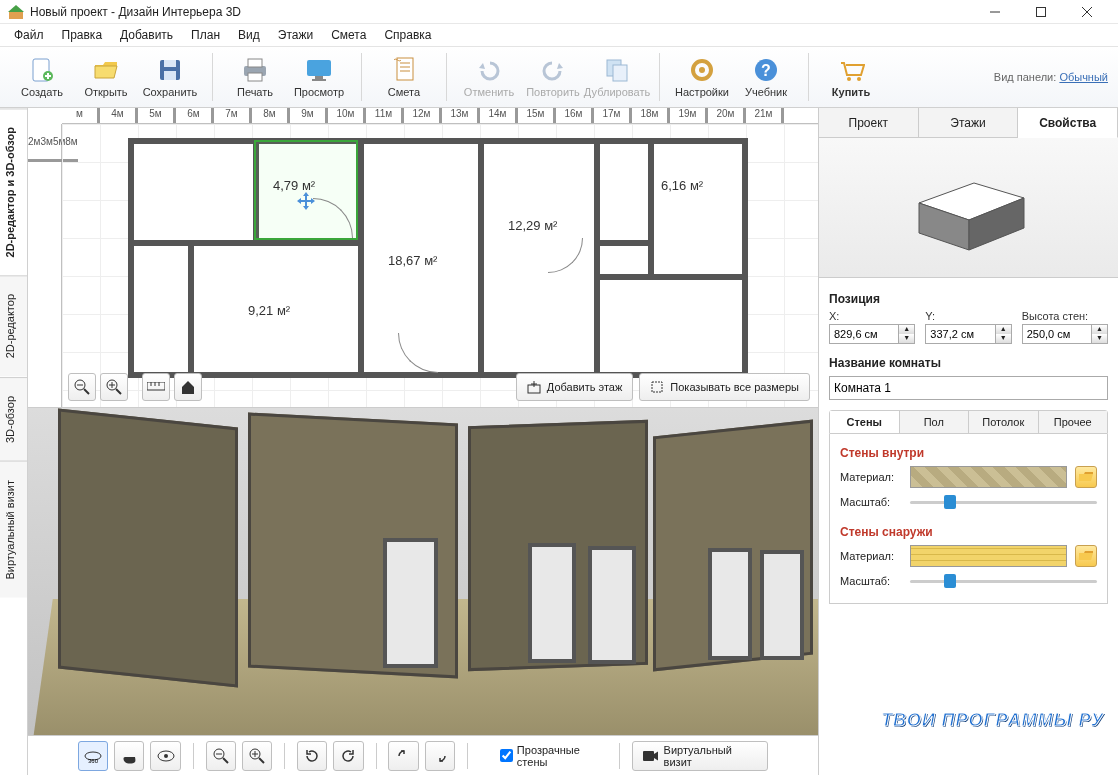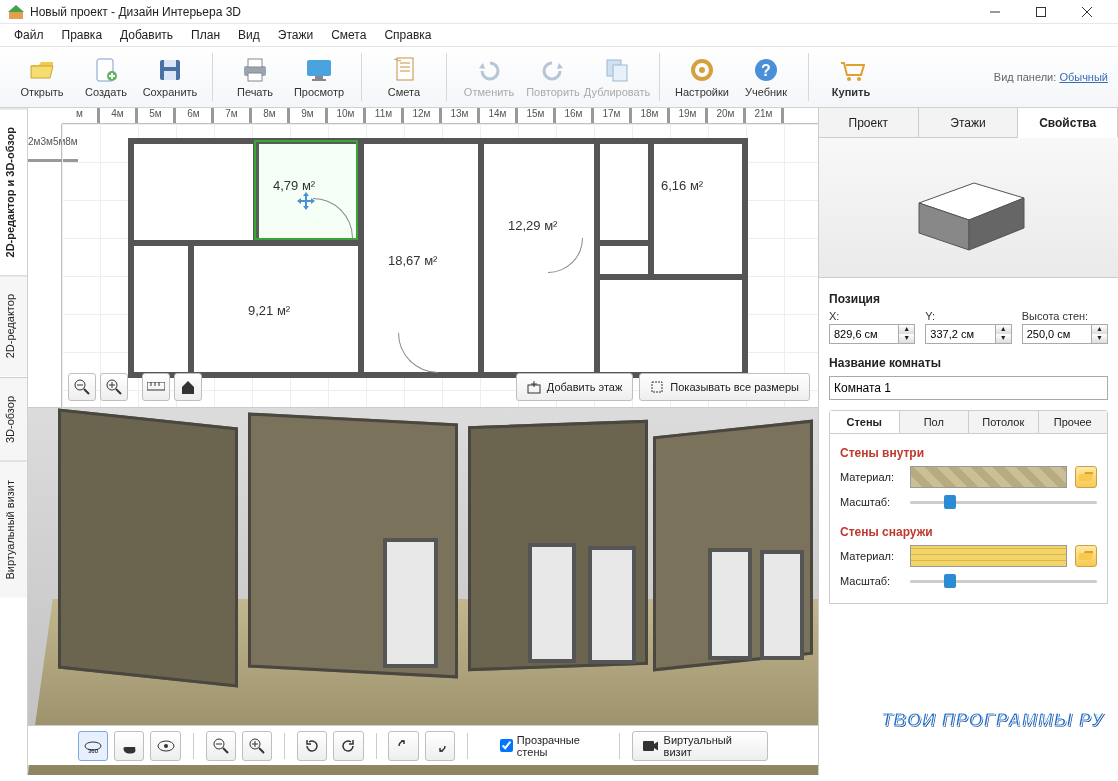--- a/index.html
+++ b/index.html
@@ -57,21 +57,21 @@
 .plan-btns-r { position:absolute; right:8px; bottom:6px; display:flex; gap:6px; }
 .pillbtn { height:28px; padding:0 10px; border:1px solid #bfbfbf; border-radius:3px; background:linear-gradient(#fff,#eee); display:flex; align-items:center; gap:6px; font-size:11px; cursor:pointer;}
 
 
 .view3d { flex:1; position:relative; background: linear-gradient(#dcdcdc,#bfbfbf); overflow:hidden; }
 .v3-wall { position:absolute; background:#6b6550; border:3px solid #4a4640; }
 .v3-floor { position:absolute; left:0; right:0; bottom:0; height:48%; background:linear-gradient(#c2b78e,#8e8460); transform:skewX(-8deg) scaleX(1.3); transform-origin:bottom left; }
 .v3-door { position:absolute; background:#e8e8e8; border:4px solid #555; }
 
 
-.bottombar { position:absolute; left:0; right:0; bottom:10px; height:40px; border-top:1px solid #ccc; background:#fff; display:flex; align-items:center; padding:0 50px; gap:6px;}
+.bottombar { position:absolute; left:0; right:0; bottom:0; height:40px; border-top:1px solid #ccc; background:#fff; display:flex; align-items:center; padding:0 50px; gap:6px;}
 .bottombar .bb { width:32px; height:30px; border:1px solid #bfbfbf; border-radius:3px; background:linear-gradient(#fff,#eee); display:flex; align-items:center; justify-content:center; cursor:pointer;}
 .bottombar .bb.active{ background:#e6f0ff; border-color:#7da7e0;}
 .bottombar .chk { display:flex; align-items:center; gap:4px; font-size:11px; margin-left:20px; }
 .bottombar .sep2{ width:1px; height:26px; background:#ccc; margin:0 6px;}
 
 
 .rpanel { width:300px; border-left:1px solid #ccc; display:flex; flex-direction:column; background:#fff; }
 .rtabs { display:flex; height:30px; border-bottom:1px solid #ccc; }
 .rtab { flex:1; display:flex; align-items:center; justify-content:center; font-size:12px; border-right:1px solid #ccc; background:#f3f3f3; cursor:pointer;}
 .rtab.active{ background:#fff; border-bottom:1px solid #fff; margin-bottom:-1px; font-weight:600;}
@@ -144,35 +144,35 @@
   <div class="mi">Этажи</div>
   <div class="mi">Смета</div>
   <div class="mi">Справка</div>
 </div>
 
 <div class="toolbar">
   <div class="grp">
     <div class="tbtn">
         <div class="ic">
           <svg width="26" height="26">
-            <path d="M2 8h8l2-3h12v4H2z" fill="#f2c94c"></path>
-            <path d="M2 9h22l-3 12H2z" fill="#f7dc6f" stroke="#caa43a"></path>
-          </svg>
-        </div>
-        <div class="lbl">Открыть</div>
-      </div>
-    <div class="tbtn">
-        <div class="ic">
-          <svg width="26" height="26">
             <rect x="4" y="2" width="16" height="22" rx="2" fill="#fff" stroke="#7aa0d0"></rect>
             <circle cx="19" cy="19" r="5" fill="#5cb85c"></circle>
             <path d="M19 16v6M16 19h6" stroke="#fff" stroke-width="2"></path>
           </svg>
         </div>
         <div class="lbl">Создать</div>
+      </div>
+    <div class="tbtn">
+        <div class="ic">
+          <svg width="26" height="26">
+            <path d="M2 8h8l2-3h12v4H2z" fill="#f2c94c"></path>
+            <path d="M2 9h22l-3 12H2z" fill="#f7dc6f" stroke="#caa43a"></path>
+          </svg>
+        </div>
+        <div class="lbl">Открыть</div>
       </div>
     <div class="tbtn">
         <div class="ic">
           <svg width="26" height="26">
             <rect x="3" y="3" width="20" height="20" rx="2" fill="#4a6fa5"></rect>
             <rect x="7" y="3" width="12" height="7" fill="#dbe6f5"></rect>
             <rect x="7" y="14" width="12" height="9" fill="#dbe6f5"></rect>
           </svg>
         </div>
         <div class="lbl">Сохранить</div>

